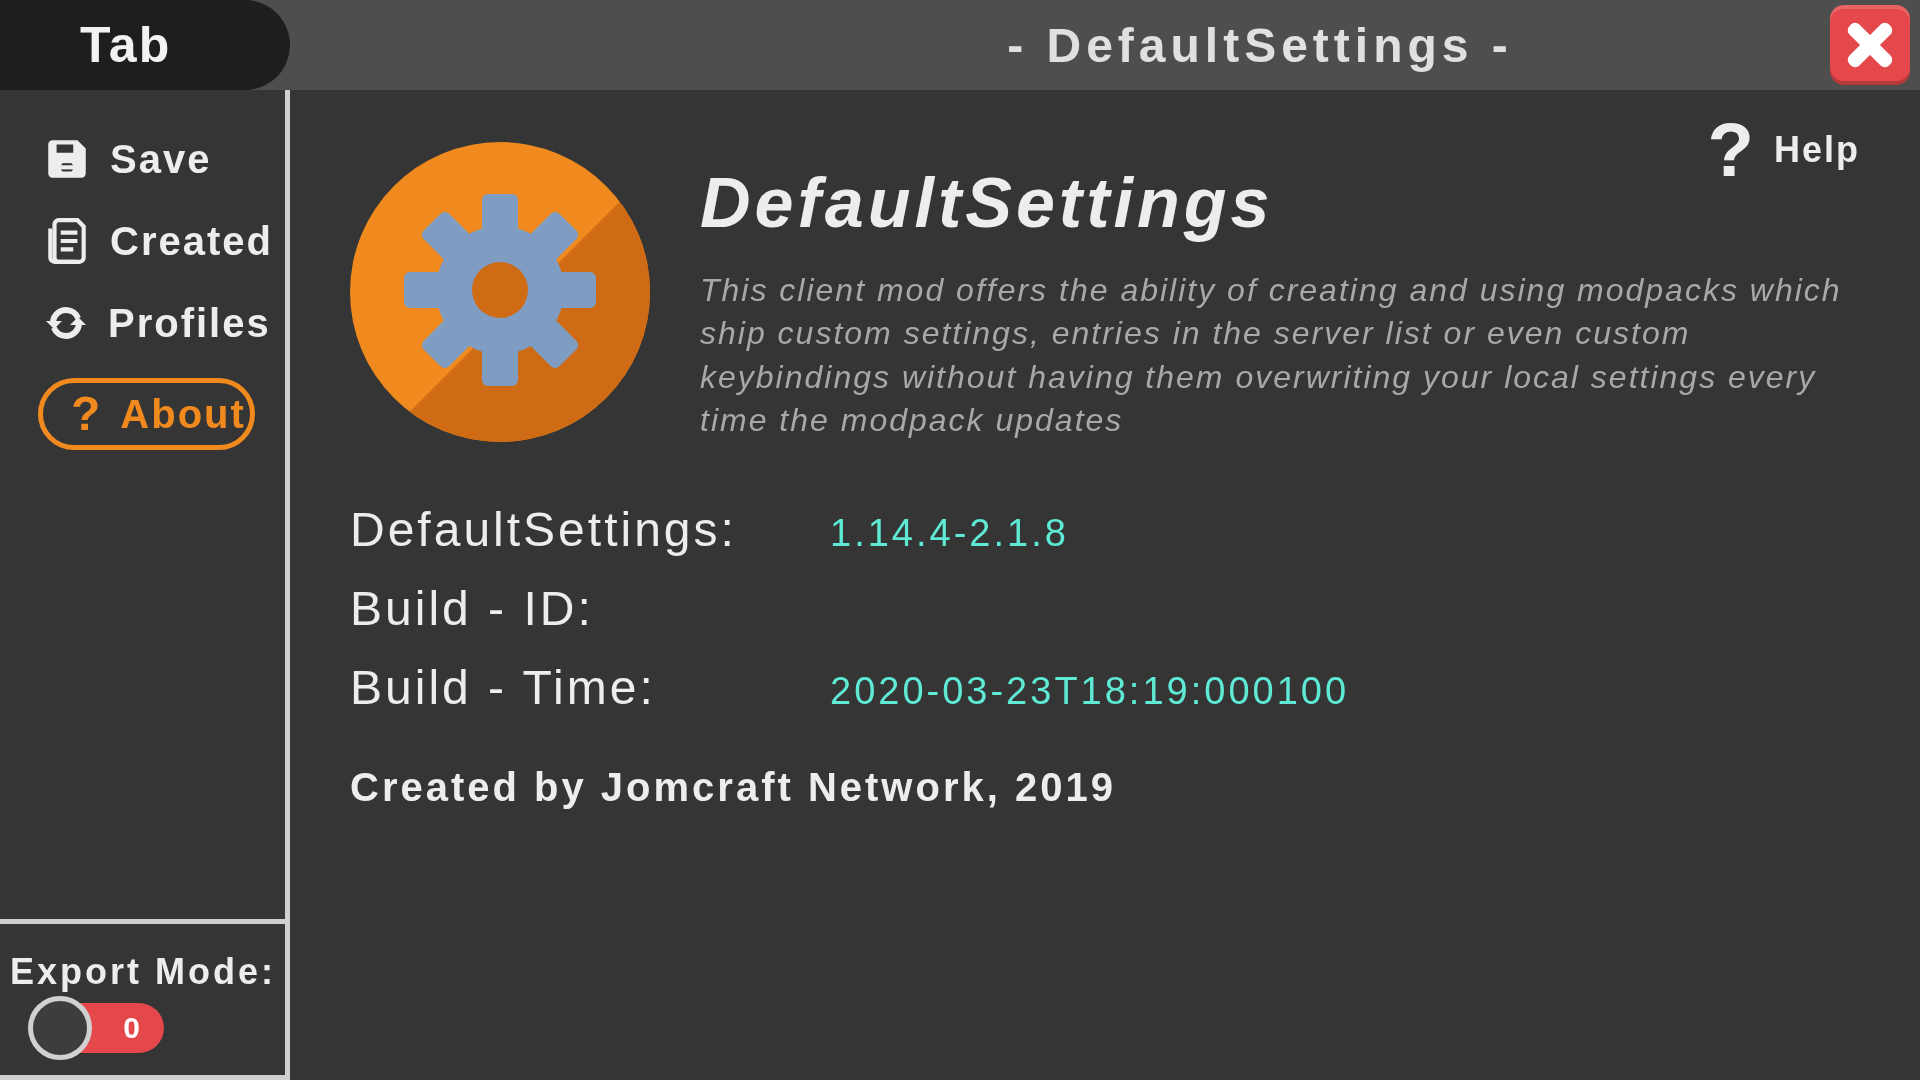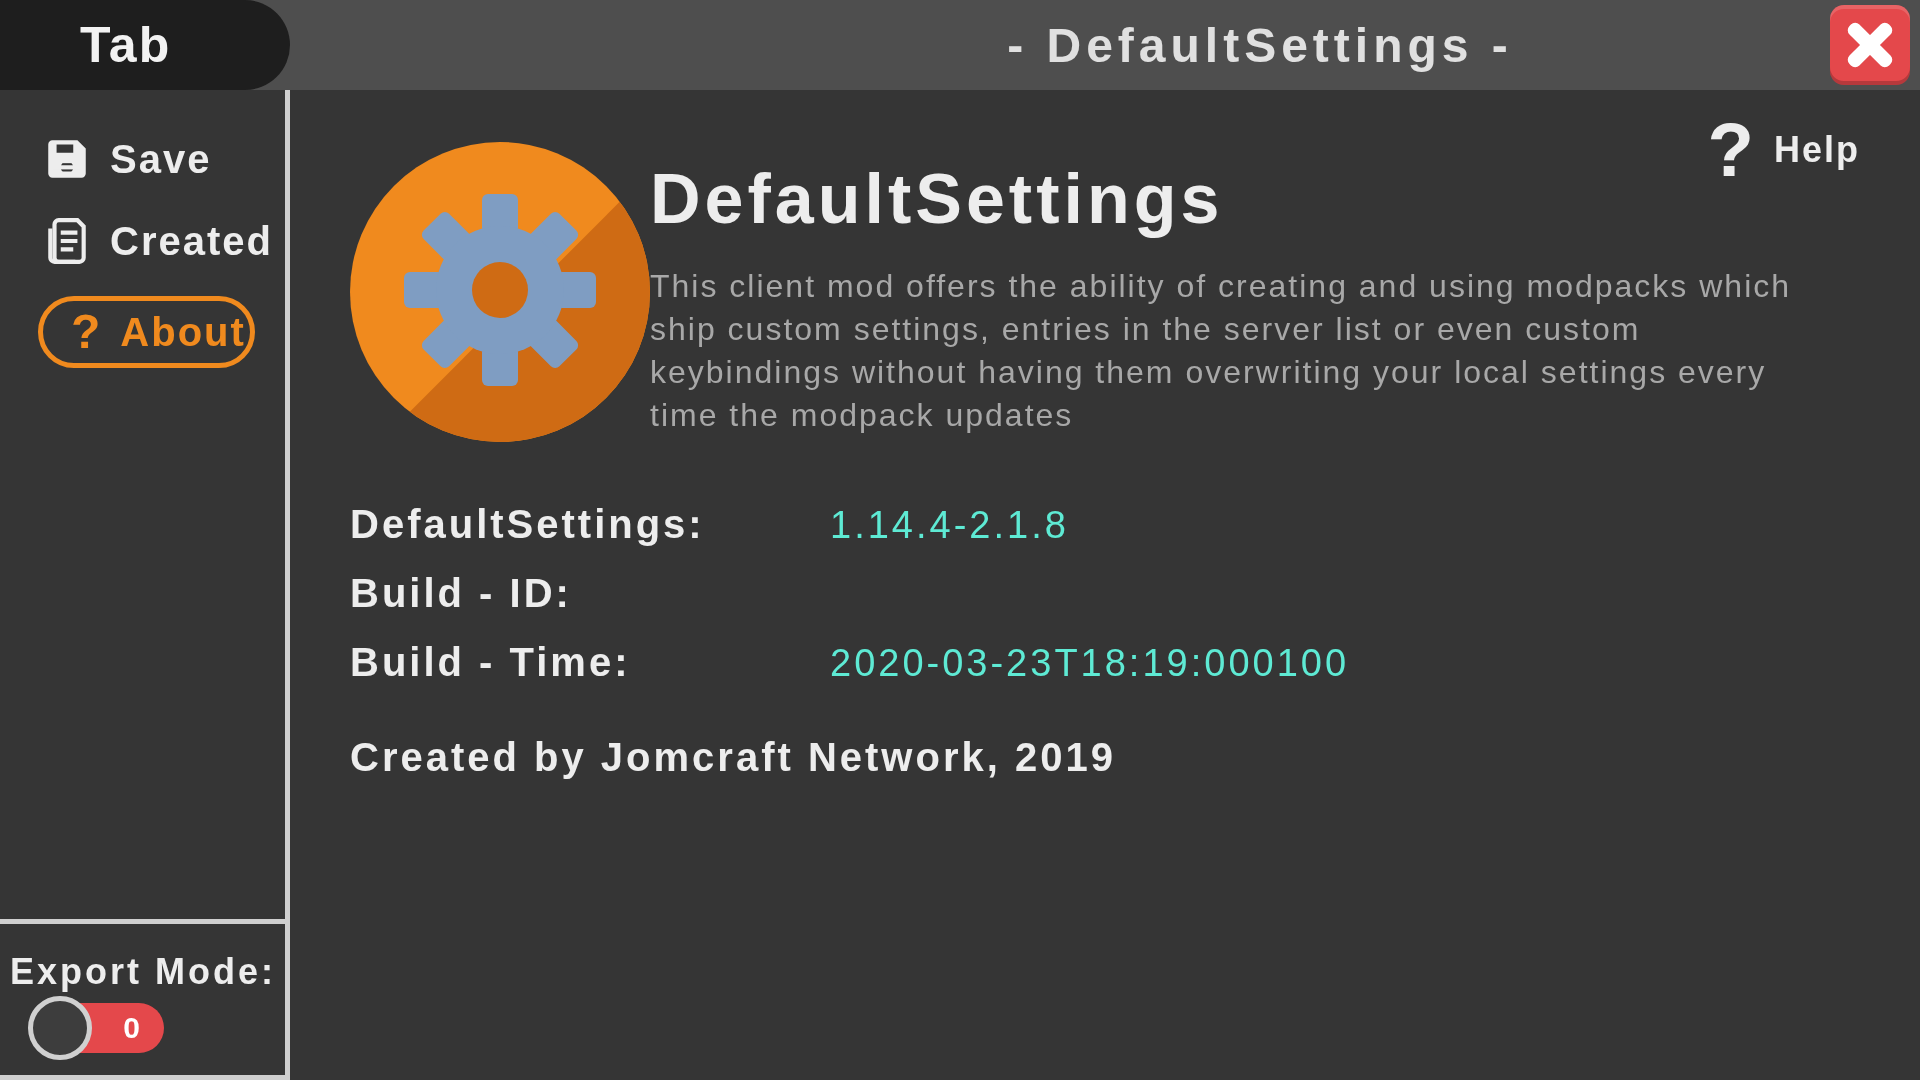--- a/index.html
+++ b/index.html
@@ -198,22 +198,24 @@
   .help-q {
     font-size: 76px;
     font-weight: 900;
     color: #ededed;
     line-height: 1;
   }
   .help-text { font-size: 36px; font-weight: bold; }
 
   .intro {
     display: flex;
-    align-items: center;
+    gap: 50px;
+    align-items: flex-end;
     margin-top: 6px;
+    font-style: italic;
   }
   .logo-circle {
     width: 300px;
     height: 300px;
     border-radius: 50%;
     background: #f08a1e;
     position: relative;
     overflow: hidden;
     flex-shrink: 0;
     margin-top: 16px;
@@ -250,22 +252,22 @@
   }
 
   .kv-block { margin-top: 60px; }
   .kv-row {
     display: flex;
     align-items: baseline;
     margin-bottom: 24px;
   }
   .kv-key {
     width: 480px;
-    font-size: 40px;
-    font-weight: 700;
+    font-size: 48px;
+    font-weight: 400;
     letter-spacing: 3px;
   }
   .kv-val {
     font-size: 38px;
     color: #5eead4;
     letter-spacing: 3px;
   }
   .credit {
     margin-top: 50px;
     font-size: 40px;
@@ -312,20 +314,28 @@
       <span class="icon">
         <svg width="50" height="50" viewBox="0 0 24 24">
             <path fill="none" stroke="#ededed" stroke-width="2" d="M8 2h9l3 3v15a2 2 0 0 1-2 2H8a2 2 0 0 1-2-2V4a2 2 0 0 1 2-2z"></path>
             <path fill="none" stroke="#ededed" stroke-width="2" d="M4 6v14a2 2 0 0 0 2 2h10"></path>
             <path stroke="#ededed" stroke-width="2" d="M9 8h8M9 12h8M9 16h6"></path>
           </svg>
       </span>
       <span>Created</span>
     </div>
 
+    <div class="nav-item">
+      <span class="icon">
+        <svg width="48" height="48" viewBox="0 0 24 24">
+            <path fill="#ededed" d="M12 4a8 8 0 0 1 7.45 5.1l-2.78 1.01A5 5 0 0 0 12 7a5 5 0 0 0-4.9 4H10L6 15 2 11h2.06A8 8 0 0 1 12 4zm0 16a8 8 0 0 1-7.45-5.1l2.78-1.01A5 5 0 0 0 12 17a5 5 0 0 0 4.9-4H14l4-4 4 4h-2.06A8 8 0 0 1 12 20z"></path>
+          </svg>
+      </span>
+      <span>Profiles</span>
+    </div>
 
     <div class="nav-item about">
       <span class="icon" style="font-size:48px; font-weight:900; color:#f08a1e; line-height:1;">?</span>
       <span>About</span>
     </div>
 
     <div class="sidebar-spacer"></div>
 
     <div class="export-block">
       <div class="export-label">Export Mode:</div>

